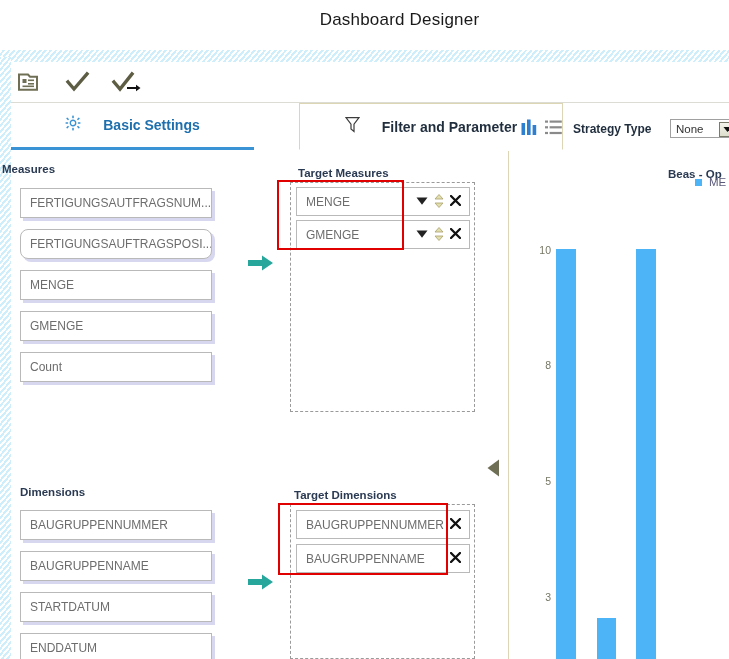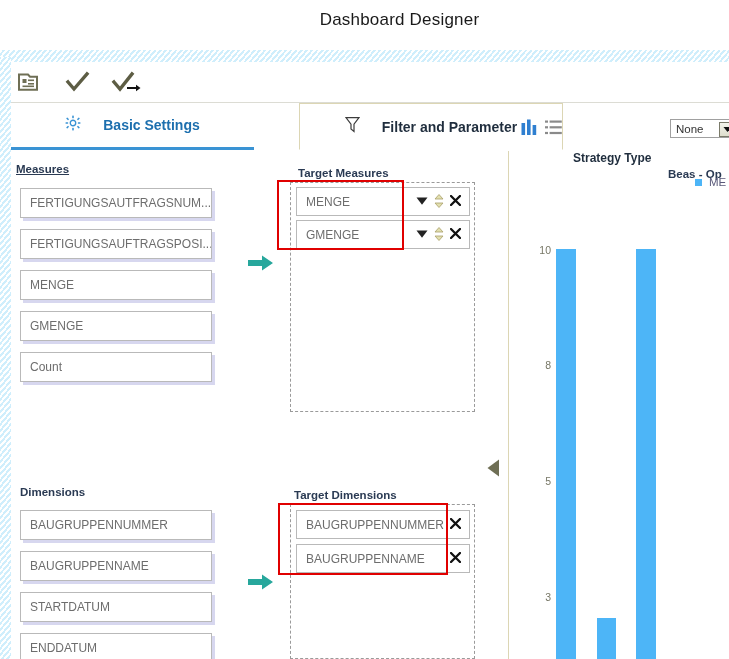--- a/index.html
+++ b/index.html
@@ -160,21 +160,20 @@
     cursor: pointer;
   }
 
   
   .rp-icon { position: absolute; cursor: pointer; }
   .rp-label {
     position: absolute;
     font-size: 12px; font-weight: bold; color: #1f2d3d;
     font-family: "Liberation Sans", sans-serif;
     white-space: nowrap;
-    margin-top: 29px;
   }
   .rp-select {
     position: absolute;
     left: 660px; top: 119px;
     width: 69px; height: 19px;
     border: 1px solid #a0a0a0;
     background: #ffffff;
     box-sizing: border-box;
     font-size: 11.5px;
     color: #333;
@@ -278,26 +277,26 @@
       <span>
         <svg width="15" height="17" viewBox="0 0 15 17">
           <path d="M1 1.6 H14 L9 8.2 V15.4 L6 13 V8.2 Z" fill="none" stroke="#3c3c3c" stroke-width="1.2"></path>
         </svg>
       </span>
       <span class="tab-label">Filter and Parameter</span>
     </div>
   </div>
   <div class="panel-divider-v"></div>
 
-  <div class="section-title" style="left:16px; top:163px;text-decoration:underline;">Measures</div>
+  <div class="section-title" style="left:2px; top:163px;">Measures</div>
 
   <div class="src-item" style="top:188px;">
       <span>FERTIGUNGSAUTFRAGSNUM...</span>
     </div>
-  <div class="src-item" style="top:229px;">
+  <div class="src-item" style="top:229px;border-radius:8px;">
       <span>FERTIGUNGSAUFTRAGSPOSI...</span>
     </div>
   <div class="src-item" style="top:270px;">
       <span>MENGE</span>
     </div>
   <div class="src-item" style="top:311px;">
       <span>GMENGE</span>
     </div>
   <div class="src-item" style="top:352px;">
       <span>Count</span>

